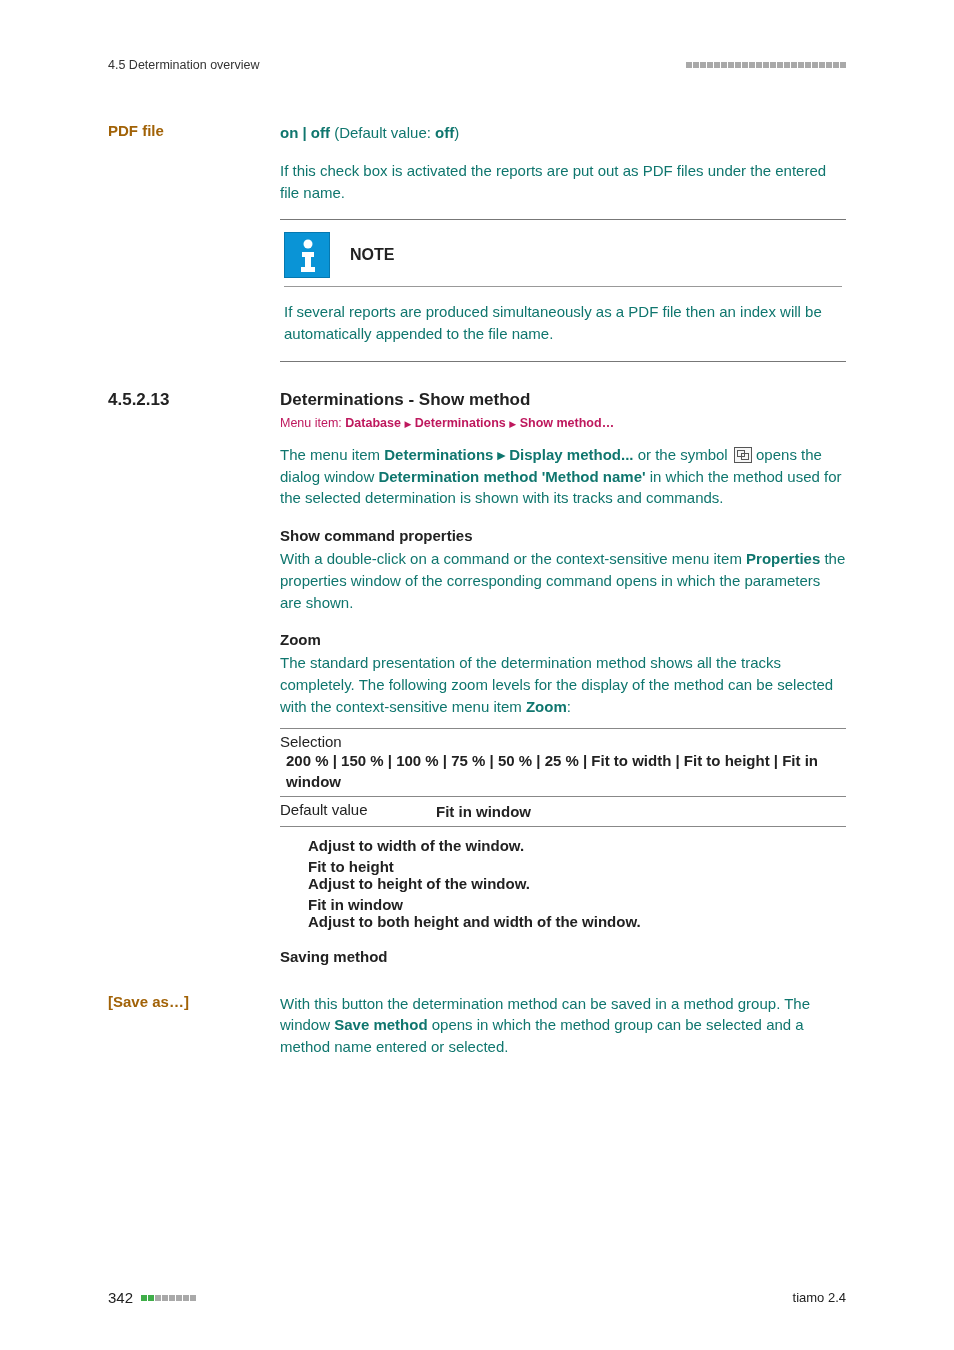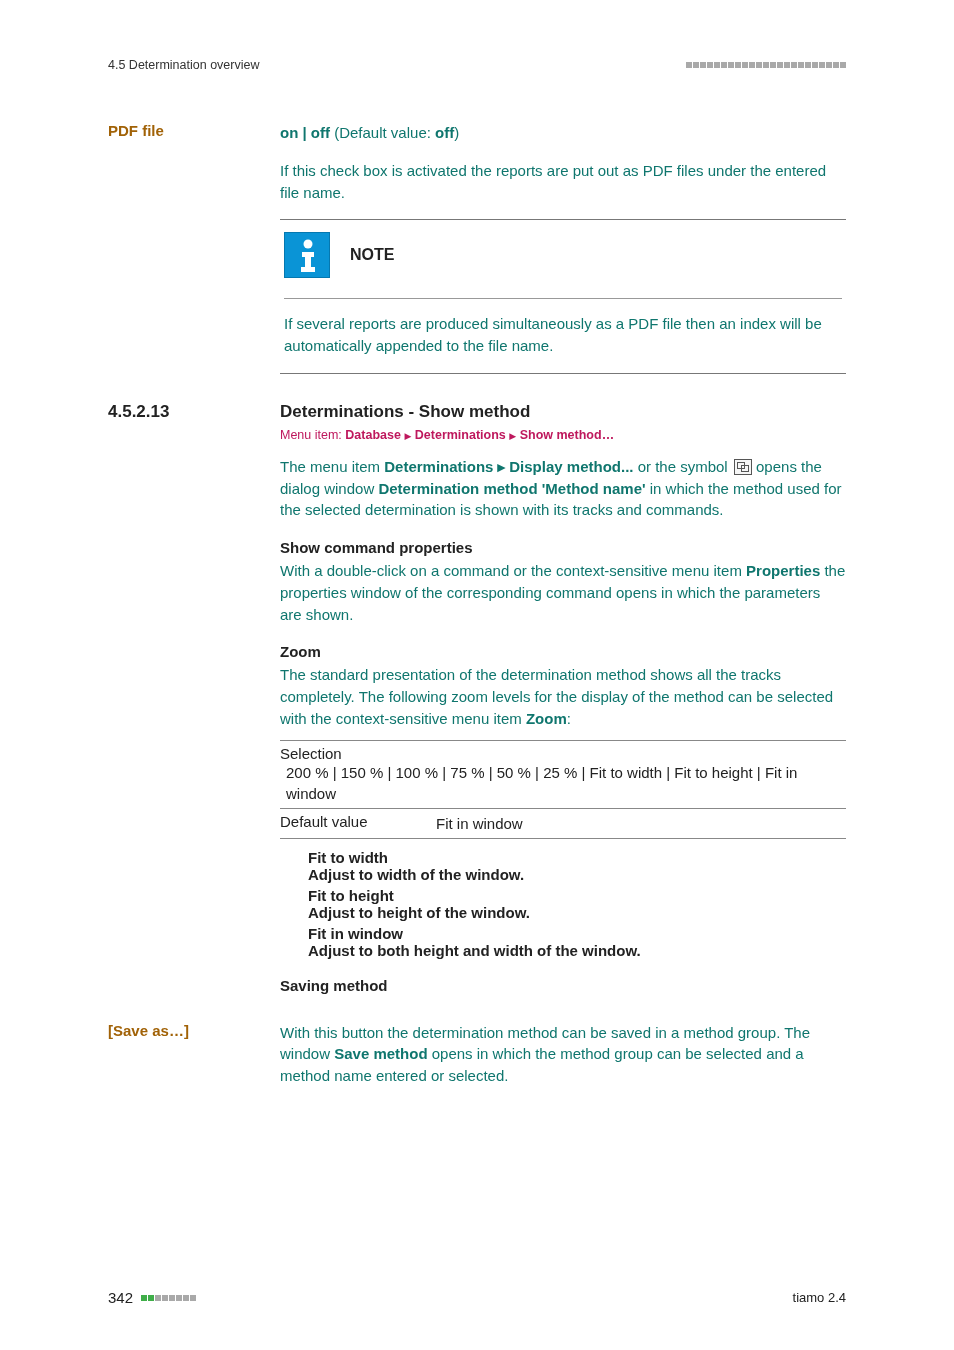--- a/index.html
+++ b/index.html
@@ -53,21 +53,21 @@
     border-bottom: 1px solid #777;
     padding: 12px 4px 16px 4px;
     margin-top: 10px;
     margin-bottom: 28px;
   }
   .note-head-row {
     display: flex;
     align-items: center;
     gap: 20px;
     border-bottom: 1px solid #999;
-    padding-bottom: 20px;
+    padding-bottom: 8px;
     margin-bottom: 14px;
   }
   .note-icon {
     width: 46px; height: 46px;
     background: #0a94d6;
     border: 1px solid #0578b0;
     position: relative;
   }
   .note-icon svg { position:absolute; top:5px; left:12px; }
   .note-label {
@@ -126,21 +126,21 @@
     margin-top: 10px;
   }
   .tbl-row {
     display: flex;
     border-bottom: 1px solid #888;
     padding: 4px 0 4px 0;
     font-size: 15px;
   }
   .tbl-row:first-child { border-top: 1px solid #888; flex-direction: column; }
   .tbl-cell-l { width: 150px; }
-  .tbl-cell-r { flex:1; font-weight: 400; line-height:1.4; text-align:left; padding-left: 6px; }
+  .tbl-cell-r { flex:1; font-weight: 700; line-height:1.4; text-align:left; padding-left: 6px; }
   .dl-block {
     margin-left: 28px;
     margin-top: 10px;
     font-size: 15px;
   }
   .dl-block dt { font-weight:700; margin-top:4px; }
   .dl-block dd { margin-bottom:2px;font-weight:bold; }
   .footer-row {
     position: absolute;
     bottom: 44px;
@@ -248,21 +248,20 @@
         <div class="tbl-cell-l">Selection</div>
         <div class="tbl-cell-r">200 % | 150 % | 100 % | 75 % | 50 % | 25 % | Fit to width | Fit to height | Fit in window</div>
       </div>
       <div class="tbl-row">
         <div class="tbl-cell-l">Default value</div>
         <div class="tbl-cell-r">Fit in window</div>
       </div>
     </div>
 
     <dl class="dl-block">
-      <dt>Fit to width</dt>
       <dd>Adjust to width of the window.</dd>
       <dt>Fit to height</dt>
       <dd>Adjust to height of the window.</dd>
       <dt>Fit in window</dt>
       <dd>Adjust to both height and width of the window.</dd>
     </dl>
 
     <div class="subhead">Saving method</div>
   </div>
 

